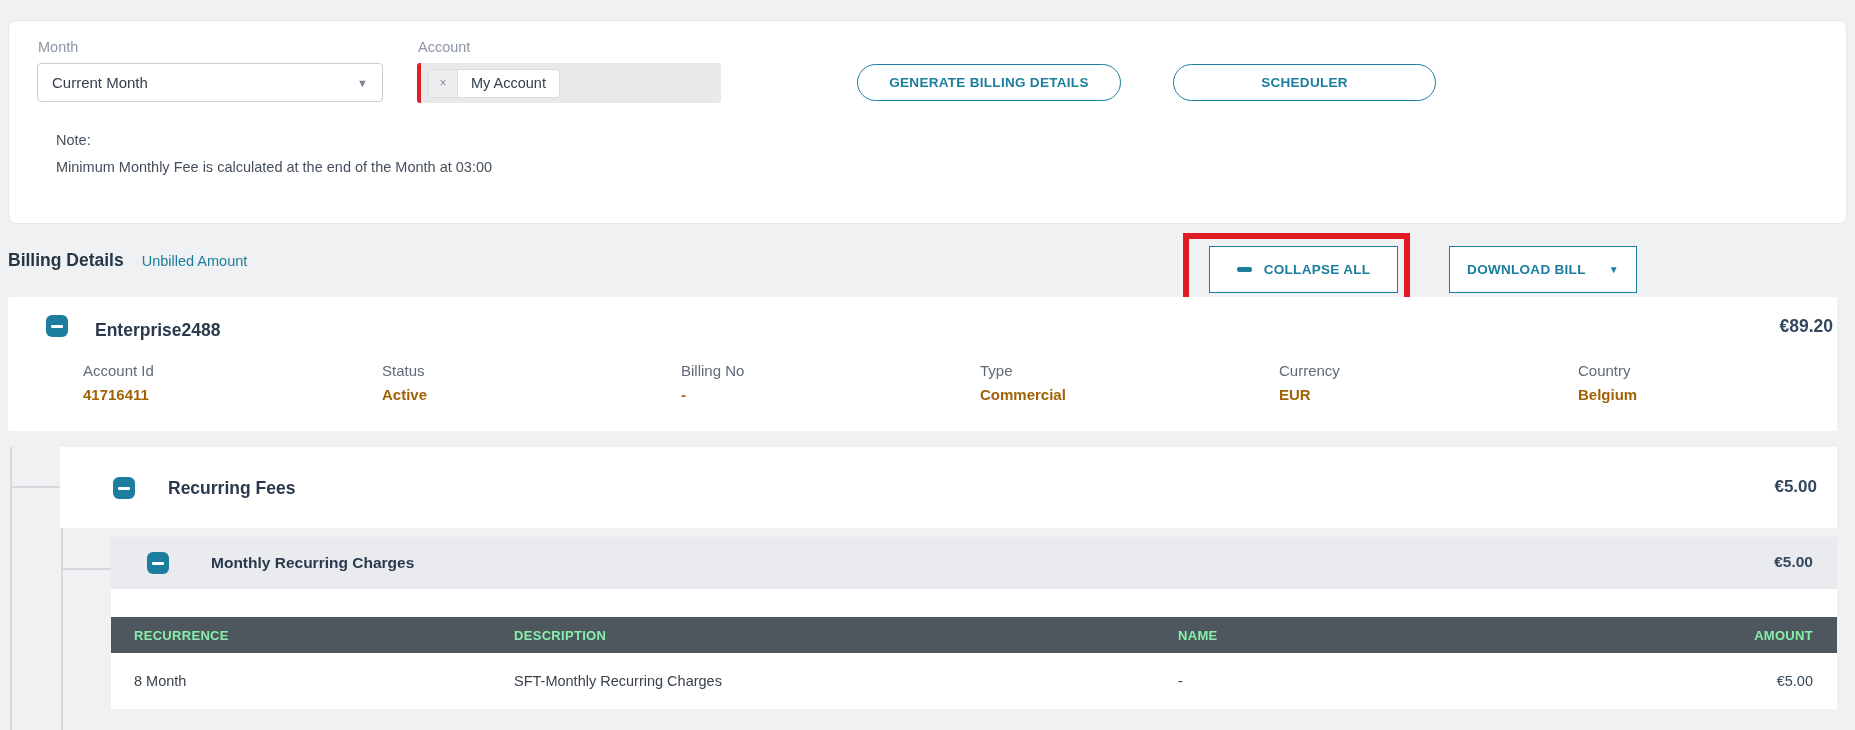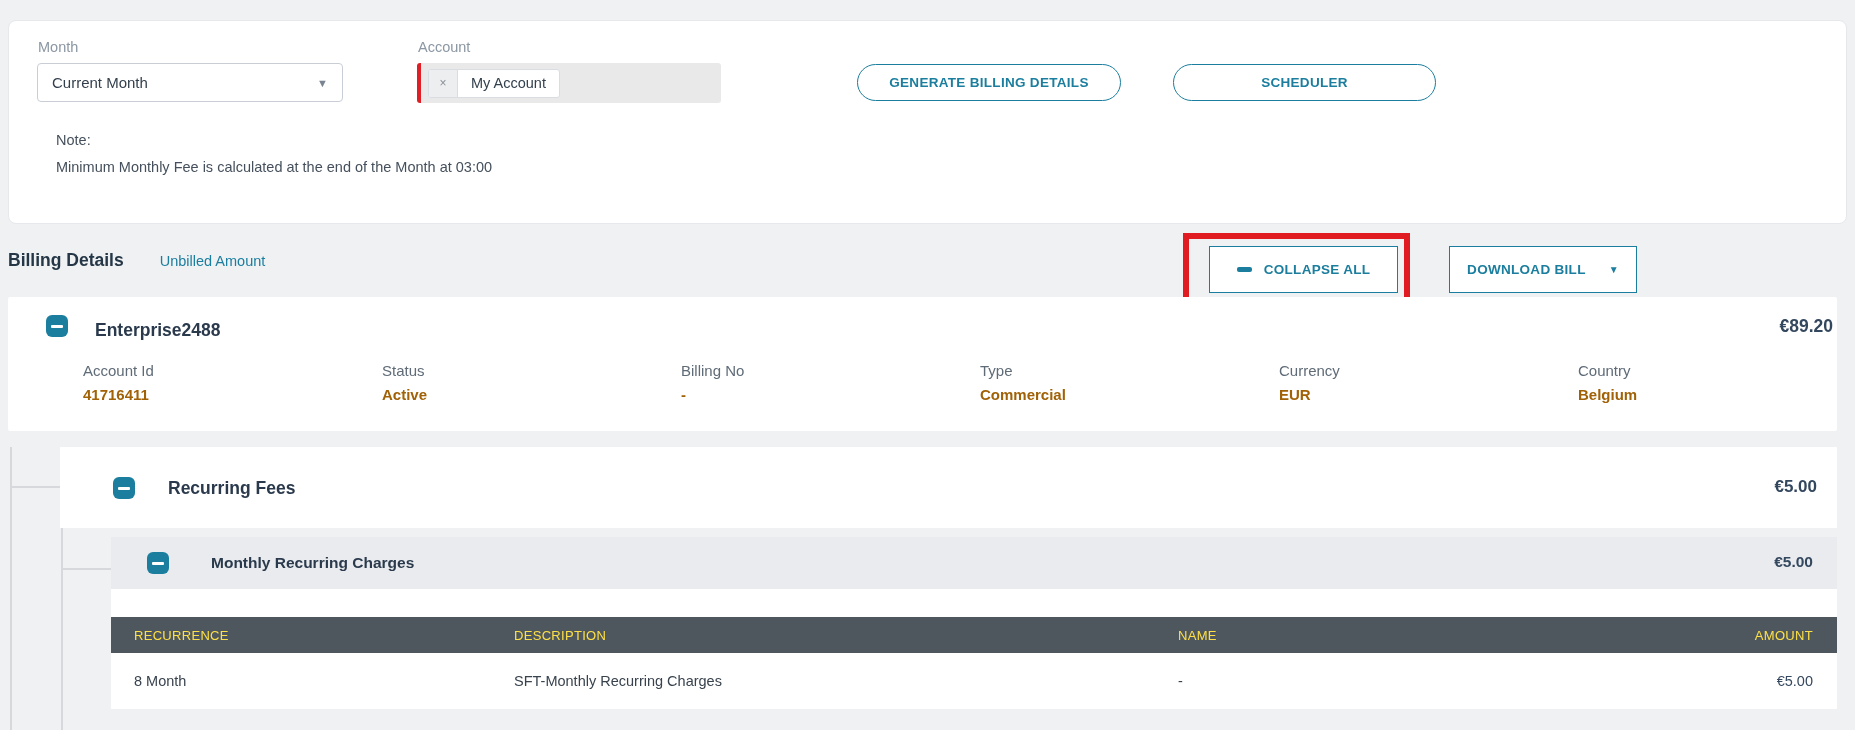--- a/index.html
+++ b/index.html
@@ -13,21 +13,21 @@
   }
   
   .filter-card {
     position: absolute; left: 8px; top: 20px; width: 1839px; height: 204px;
     background: #ffffff; border: 1px solid #e6e8eb; border-radius: 8px;
   }
   .field-label { position: absolute; font-size: 14.5px; color: #8b97a3; }
   .month-label { left: 29px; top: 18px; }
   .account-label { left: 409px; top: 18px; }
   .select-box {
-    position: absolute; left: 28px; top: 42px; width: 306px; height: 39px;
+    position: absolute; left: 28px; top: 42px; width: 346px; height: 39px;
     background: #fff; border: 1px solid #c9ced6; border-radius: 4px;
     display: flex; align-items: center; justify-content: space-between;
     padding: 0 14px; cursor: pointer;
   }
   .select-value { font-size: 15px; color: #333f4c; }
   .caret { font-size: 11px; color: #7a8591; }
   .account-box {
     position: absolute; left: 408px; top: 42px; width: 304px; height: 40px;
     background: #e9e9ea; border-left: 4px solid #e01e25; border-radius: 3px;
     display: flex; align-items: center; padding-left: 7px;
@@ -48,21 +48,21 @@
     display: flex; align-items: center; justify-content: center; cursor: pointer;
     font-family: "Liberation Sans", sans-serif;
   }
   .generate-btn { left: 848px; width: 264px; }
   .scheduler-btn { left: 1164px; width: 263px; }
   .note-block { position: absolute; left: 47px; top: 106px; font-size: 14.5px; color: #45505c; line-height: 27px; }
 
   
   .billing-header { position: absolute; left: 8px; top: 250px; display: flex; align-items: baseline; }
   .billing-title { font-size: 17.5px; font-weight: bold; color: #253746; }
-  .unbilled-link { margin-left: 36px; font-size: 14.5px; color: #1b7e9e; cursor: pointer; }
+  .unbilled-link { margin-left: 18px; font-size: 14.5px; color: #1b7e9e; cursor: pointer; }
 
   .annotation-box {
     position: absolute; left: 1183px; top: 233px; width: 227px; height: 73px;
     border: 6px solid #e11b22; pointer-events: none;
   }
   .square-btn {
     position: absolute; top: 246px; height: 47px; background: #fff;
     border: 1px solid #1b7e9e; border-radius: 0; color: #1b7e9e;
     font-size: 13.5px; font-weight: bold; letter-spacing: .3px;
     display: flex; align-items: center; justify-content: center; gap: 12px; cursor: pointer;
@@ -122,21 +122,21 @@
   .monthly-amount { position: absolute; right: 24px; top: 16px; font-size: 15.5px; font-weight: bold; color: #33475e; }
 
   
   .table-wrap {
     position: absolute; left: 111px; top: 589px; width: 1726px; height: 120px;
     background: #fff;
   }
   .charges-table { position: absolute; left: 0; top: 28px; width: 1726px; }
   .t-row { display: grid; grid-template-columns: 380px 664px 1fr 200px; align-items: center; }
   .t-head { height: 36px; background: #4f575e; }
-  .t-head .t-cell { color: #fde047; font-size: 13px; font-weight: normal; letter-spacing: .3px; }
+  .t-head .t-cell { color: #86efac; font-size: 13px; font-weight: bold; letter-spacing: .3px; }
   .t-body { height: 56px; background: #fff; }
   .t-body .t-cell { color: #39434e; font-size: 14.5px; }
   .t-cell { padding-left: 23px; }
   .t-cell.num { text-align: right; padding-right: 24px; padding-left: 0; }
   .t-body .t-cell.num { color: #35485f; }
 </style>
 </head>
 <body>
 
 <div class="filter-card">

